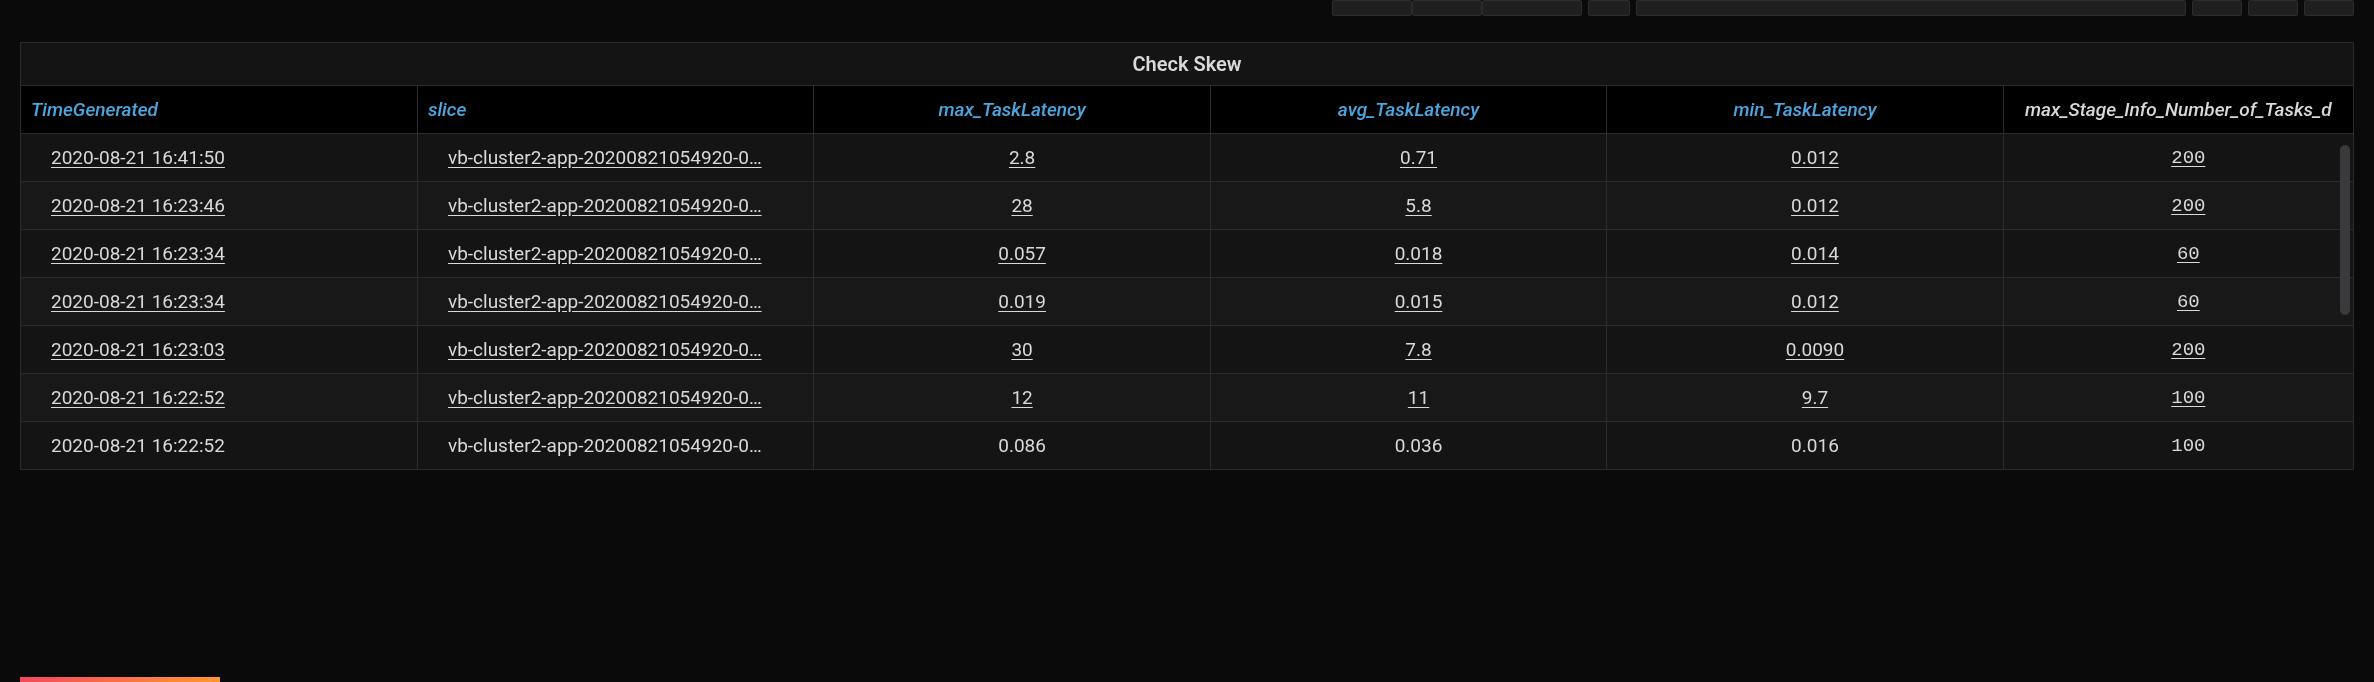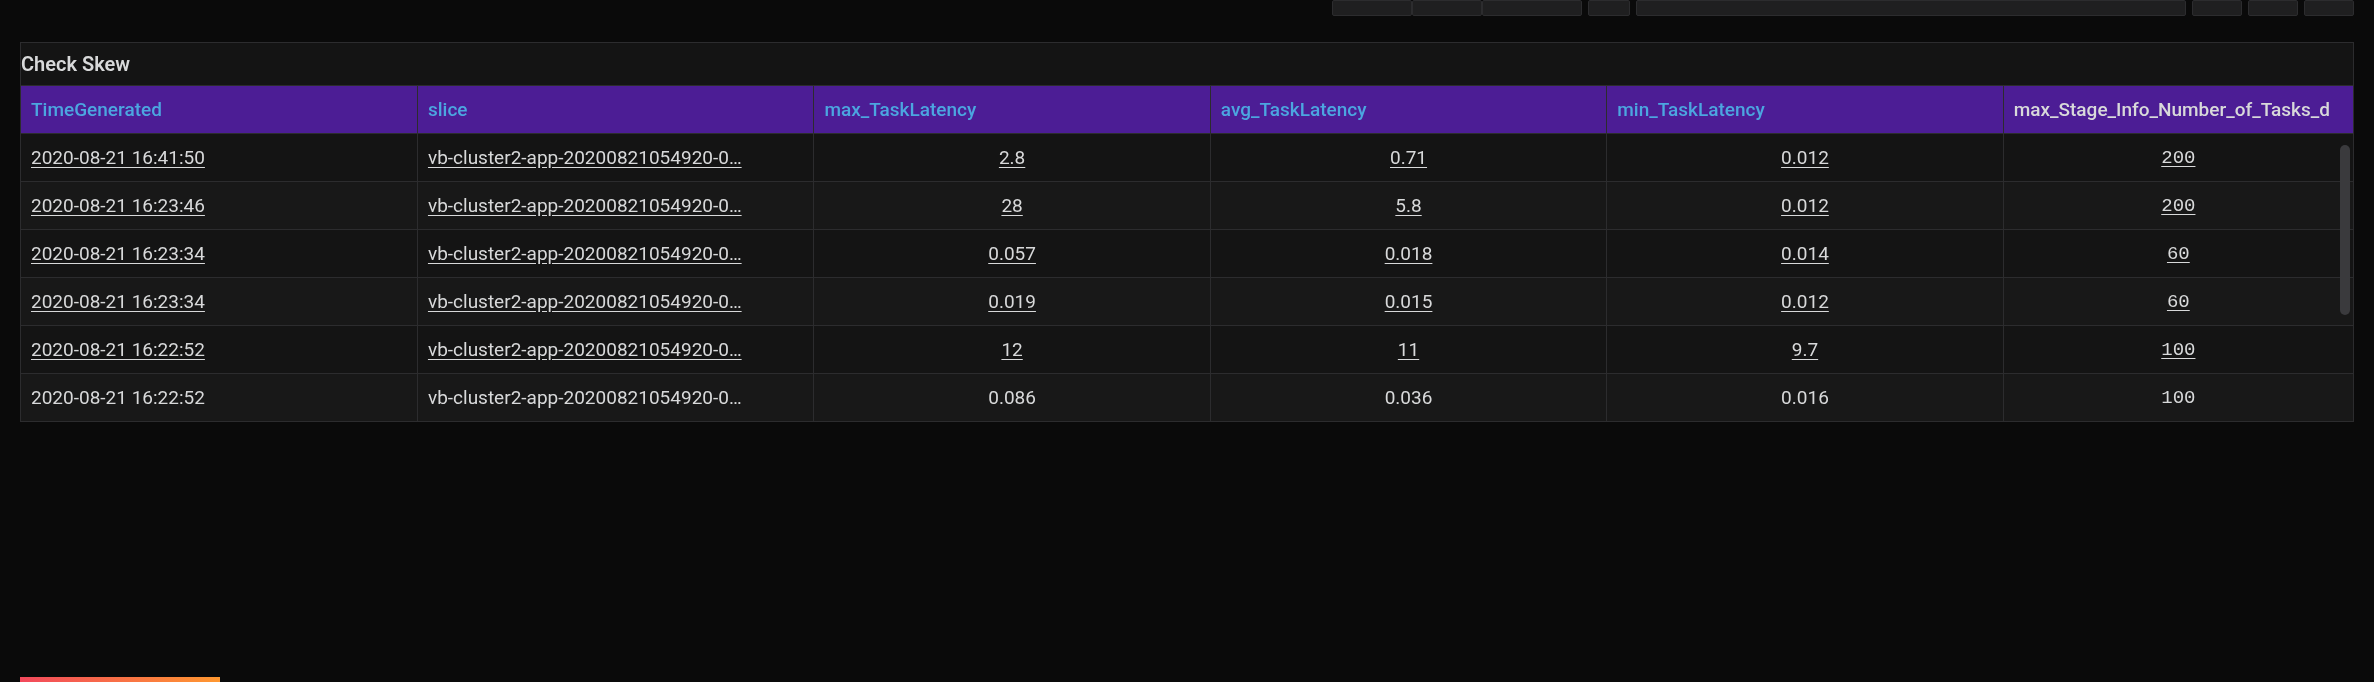--- a/index.html
+++ b/index.html
@@ -47,51 +47,52 @@
 
   .panel {
     position: absolute;
     top: 42px;
     left: 20px;
     right: 20px;
     border: 1px solid #2c2c2e;
     background: #141414;
   }
   .panel-title {
-    text-align: left;
+    text-align: center;
     font-weight: 600;
     color: #d8d9da;
     padding: 9px 0;
     font-size: 20px;
   }
   table {
     width: 100%;
     border-collapse: collapse;
     table-layout: fixed;
   }
   thead tr {
-    background: #4c1d95;
+    background: #000000;
+    font-style: italic;
   }
   th {
     text-align: left;
     font-weight: 500;
     padding: 12px 10px;
     color: #4ca6e0;
     border-top: 1px solid #2c2c2e;
     border-right: 1px solid #2c2c2e;
     white-space: nowrap;
     overflow: hidden;
     text-overflow: ellipsis;
   }
   th:last-child {
     color: #d8d9da;
     border-right: none;
   }
   th.num {
-    text-align: left;
+    text-align: center;
   }
   tbody tr {
     border-top: 1px solid #2c2c2e;
   }
   tbody tr:nth-child(odd) {
     background: #141414;
   }
   tbody tr:nth-child(even) {
     background: #181818;
   }
@@ -106,20 +107,21 @@
     border-right: none;
     font-family: Liberation Mono, monospace;
   }
   td.num {
     text-align: center;
   }
   .linklike {
     text-decoration: underline;
     text-underline-offset: 3px;
     color: #d8d9da;
+    margin-left: 20px;
   }
   tbody tr.plain .linklike {
     text-decoration: none;
   }
 
   .col-time  { width: 17%; }
   .col-slice { width: 17%; }
   .col-max   { width: 17%; }
   .col-avg   { width: 17%; }
   .col-min   { width: 17%; }
@@ -207,20 +209,28 @@
         </tr>
         <tr>
           <td><span class="linklike">2020-08-21 16:23:34</span></td>
           <td><span class="linklike">vb-cluster2-app-20200821054920-0…</span></td>
           <td class="num"><span class="linklike">0.019</span></td>
           <td class="num"><span class="linklike">0.015</span></td>
           <td class="num"><span class="linklike">0.012</span></td>
           <td class="num"><span class="linklike">60</span></td>
         </tr>
         <tr>
+          <td><span class="linklike">2020-08-21 16:23:03</span></td>
+          <td><span class="linklike">vb-cluster2-app-20200821054920-0…</span></td>
+          <td class="num"><span class="linklike">30</span></td>
+          <td class="num"><span class="linklike">7.8</span></td>
+          <td class="num"><span class="linklike">0.0090</span></td>
+          <td class="num"><span class="linklike">200</span></td>
+        </tr>
+        <tr>
           <td><span class="linklike">2020-08-21 16:22:52</span></td>
           <td><span class="linklike">vb-cluster2-app-20200821054920-0…</span></td>
           <td class="num"><span class="linklike">12</span></td>
           <td class="num"><span class="linklike">11</span></td>
           <td class="num"><span class="linklike">9.7</span></td>
           <td class="num"><span class="linklike">100</span></td>
         </tr>
         <tr class="plain">
           <td><span class="linklike">2020-08-21 16:22:52</span></td>
           <td><span class="linklike">vb-cluster2-app-20200821054920-0…</span></td>

